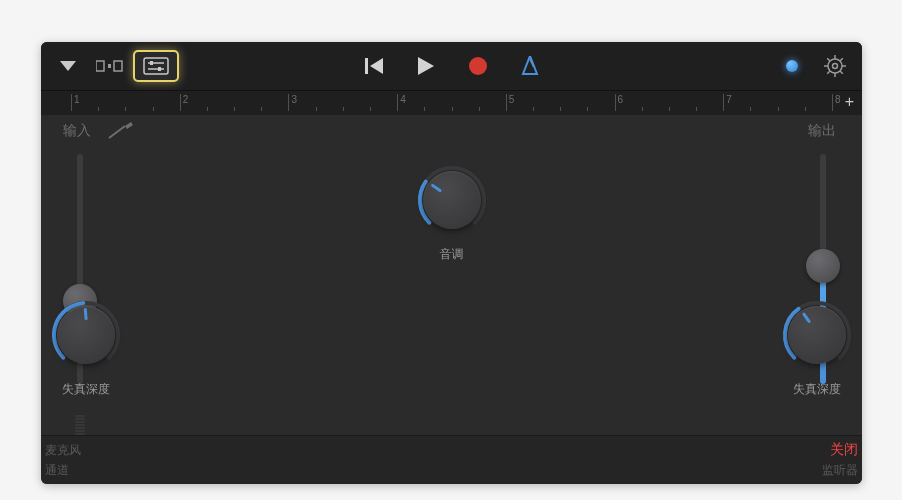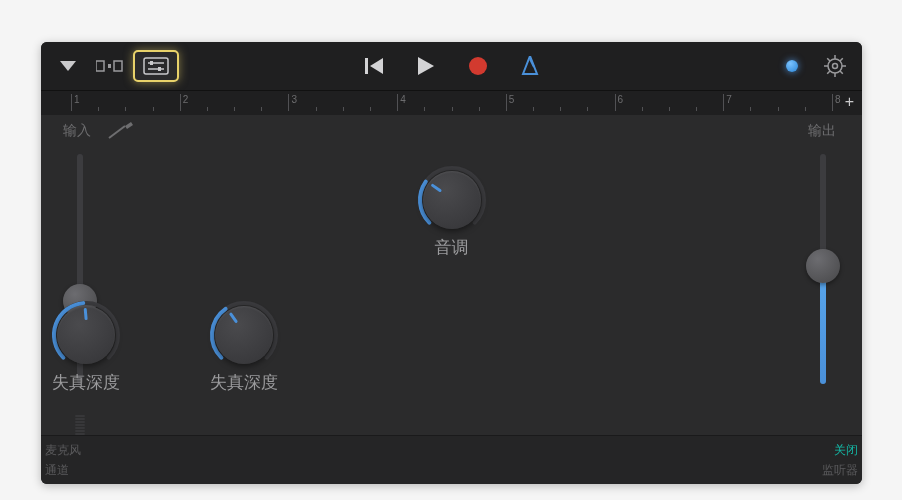--- a/index.html
+++ b/index.html
@@ -26,30 +26,30 @@
 .audio-icn{position:absolute;left:66px;top:8px}
 .vslider{position:absolute;width:6px;background:#3c3c3f;border-radius:3px}
 .vslider .fill{position:absolute;left:0;right:0;bottom:0;border-radius:3px;background:linear-gradient(to top,#4a90d9,#5aa8ee)}
 .vslider .thumb{position:absolute;left:-14px;width:34px;height:34px;border-radius:50%;background:radial-gradient(circle at 35% 30%,#6c6c70,#474749);box-shadow:0 2px 4px rgba(0,0,0,.4)}
 .input-slider{left:36px;top:40px;height:230px}
 .input-slider .thumb{top:130px}
 .output-slider{right:36px;top:40px;height:230px}
 .output-slider .fill{height:55%}
 .output-slider .thumb{top:95px}
 .knobs-row{position:absolute;top:50px;left:0;right:0;display:flex;justify-content:center;gap:68px}
-.knobs-row2{top:185px;justify-content:flex-start;}
+.knobs-row2{top:185px;justify-content:space-between;}
 .knob-wrap{display:flex;flex-direction:column;align-items:center;width:90px}
-.knob-cap{font-size:17px;color:#9b9b9d;text-align:center}
+.knob-cap{font-size:12px;color:#9b9b9d;margin-top:10px;text-align:center}
 .knob{width:72px;height:72px;position:relative}
 .knob .disc{position:absolute;inset:7px;border-radius:50%;background:radial-gradient(circle at 38% 32%,#4a4a4d,#343437);box-shadow:inset 0 1px 2px rgba(255,255,255,.08),0 2px 6px rgba(0,0,0,.5)}
 .knob .ind{position:absolute;left:50%;top:9px;width:3px;height:12px;background:#4a90d9;border-radius:2px;transform-origin:50% 27px}
 .bottom-bar{position:absolute;left:0;right:0;bottom:0;height:48px;background:#252526;border-top:1px solid #1a1a1b;display:flex;align-items:center;padding:0 4px;color:#5a5a5c;font-size:12px}
 .bottom-left{display:flex;flex-direction:column;gap:3px}
 .bottom-right{margin-left:auto;display:flex;flex-direction:column;align-items:flex-end;gap:3px}
-.bottom-right .close{color:#14b8a6;font-size:12px}
+.bottom-right .close{color:#ef4444;font-size:14px}
 .vu{position:absolute;left:34px;top:280px;width:10px;height:50px;display:flex;flex-direction:column;justify-content:flex-end;gap:1px}
 .vu i{display:block;height:2px;background:#373739;border-radius:1px}
 </style>
 </head>
 <body>
 <div class="stage">
 <div class="panel">
 
 <div class="toolbar">
   <div class="tb-left">

